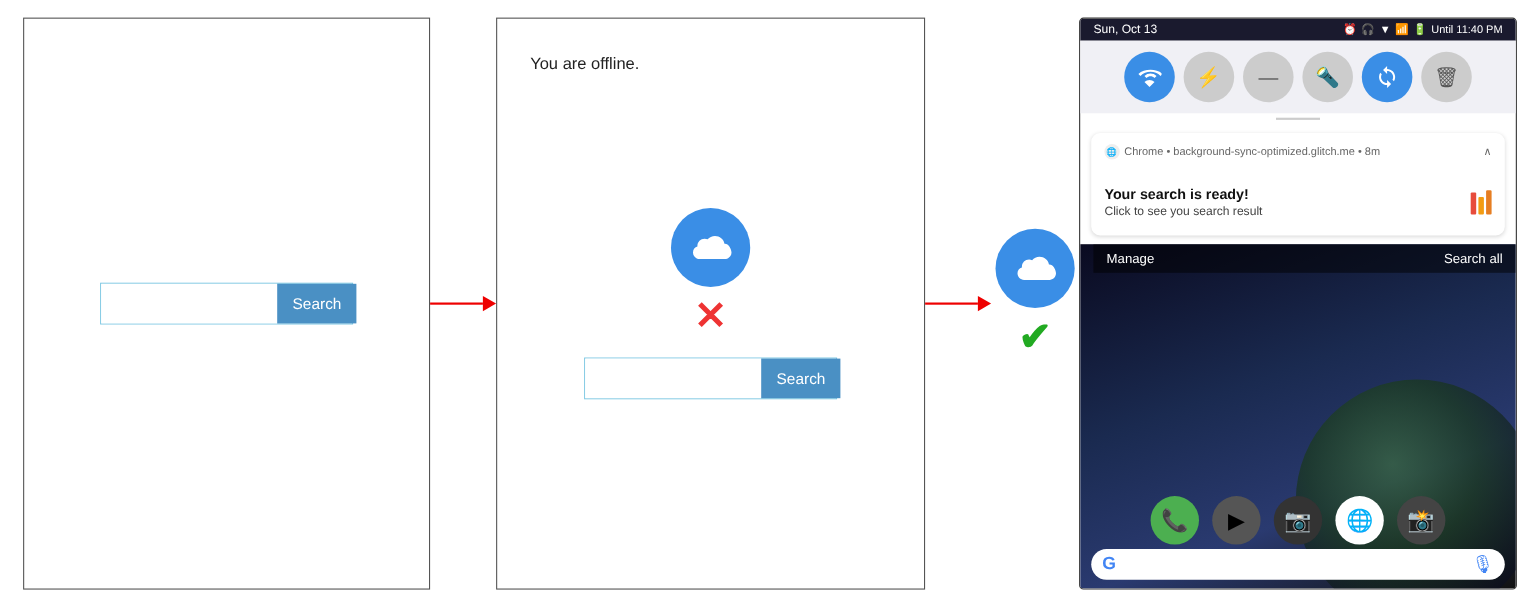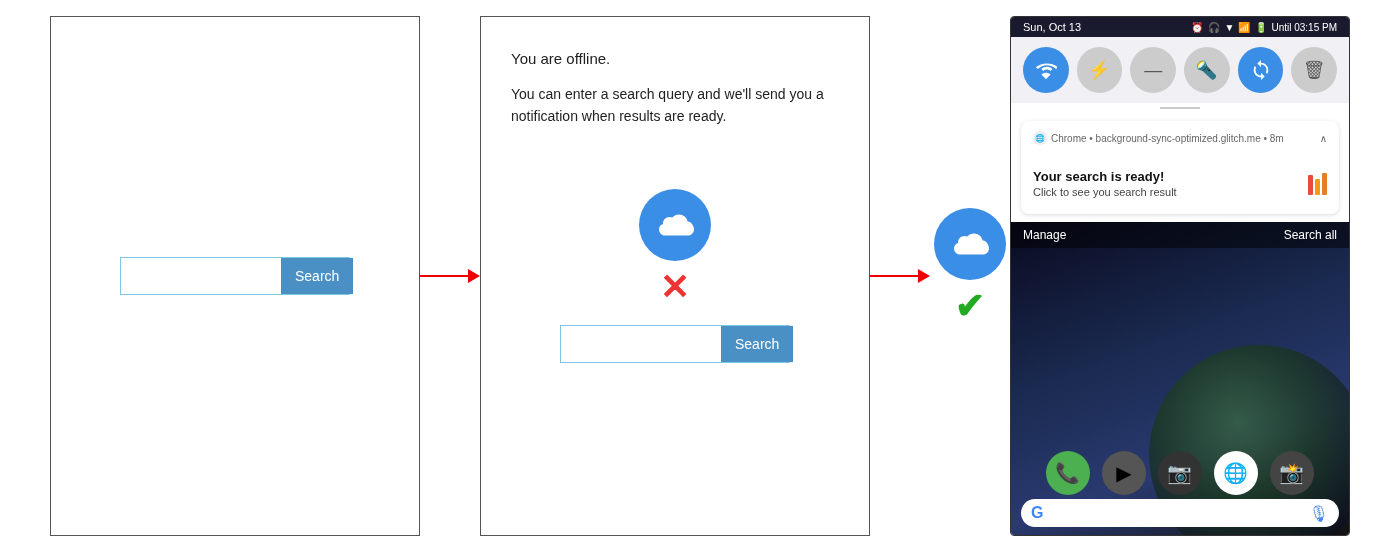--- a/index.html
+++ b/index.html
@@ -144,21 +144,21 @@
       flex-direction: column;
       align-items: center;
       justify-content: center;
       width: 100%;
       height: 100%;
       position: relative;
     }
 
     
     .android-panel {
-      width: 340px;
+      width: 398px;
       height: 520px;
       border-radius: 4px;
       overflow: hidden;
       display: flex;
       flex-direction: column;
       border: 1px solid #333;
     }
     .status-bar {
       background: #1a1a2e;
       color: #fff;
@@ -265,21 +265,21 @@
       right: -20px;
       width: 220px;
       height: 220px;
       border-radius: 50%;
       background: radial-gradient(circle at 40% 35%, #3a6a3a, #1a3a1a 40%, #0a0a20 80%);
       opacity: 0.7;
     }
     .manage-clear-bar {
       position: absolute;
       top: 0;
-      left: 0;
+      left: 12px;
       right: 0;
       display: flex;
       justify-content: space-between;
       padding: 6px 12px;
       background: rgba(0,0,0,0.5);
     }
     .manage-label, .clear-label {
       color: #fff;
       font-size: 12px;
       cursor: pointer;
@@ -352,21 +352,20 @@
       <div class="arrow-line"></div>
       <div class="arrow-head"></div>
     </div>
   </div>
 
   <div class="panel panel-2">
     <div class="panel-2-content">
 
       <div class="offline-message">
         <div style="margin-bottom:12px; font-size:15px;">You are offline.</div>
-        <div style="font-size:14px;">You can enter a search query and we'll send you a notification when results are ready.</div>
       </div>
 
       <div class="cloud-icon">
         <svg class="cloud-svg" viewBox="0 0 46 36" fill="none" xmlns="http://www.w3.org/2000/svg">
           <path d="M36 14.5C36 14.5 35.8 14.5 35.6 14.5C34.9 10.4 31.3 7.5 27 7.5C24.3 7.5 21.9 8.7 20.3 10.6C19.5 10.2 18.5 10 17.5 10C13.9 10 11 12.9 11 16.5C11 16.7 11 16.9 11 17.1C8.7 17.7 7 19.8 7 22.5C7 25.8 9.7 28.5 13 28.5H36C39.3 28.5 42 25.8 42 22.5C42 19.2 39.3 14.5 36 14.5Z" fill="white"></path>
         </svg>
       </div>
 
       <div class="x-mark">✕</div>
 
@@ -396,21 +395,21 @@
   <div class="android-panel">
 
     <div class="status-bar">
       <span>Sun, Oct 13</span>
       <div class="status-bar-right">
         <span>⏰</span>
         <span>🎧</span>
         <span>▼</span>
         <span>📶</span>
         <span>🔋</span>
-        <span>Until 03:15 PM</span>
+        <span>Until 11:40 PM</span>
       </div>
     </div>
 
     <div class="quick-settings">
       <div class="qs-btn active">
         <svg width="22" height="22" viewBox="0 0 24 24" fill="white">
           <path d="M1 9l2 2c5.5-5.5 14.5-5.5 20 0l2-2C19.5 3.5 6.5 3.5 1 9zm16 8l-5 5-5-5c2.8-2.8 7.2-2.8 10 0zm-8-4l-2-2c3.3-3.3 8.7-3.3 12 0l-2 2c-2.2-2.2-5.8-2.2-8 0z"></path>
         </svg>
       </div>
       <div class="qs-btn inactive">

